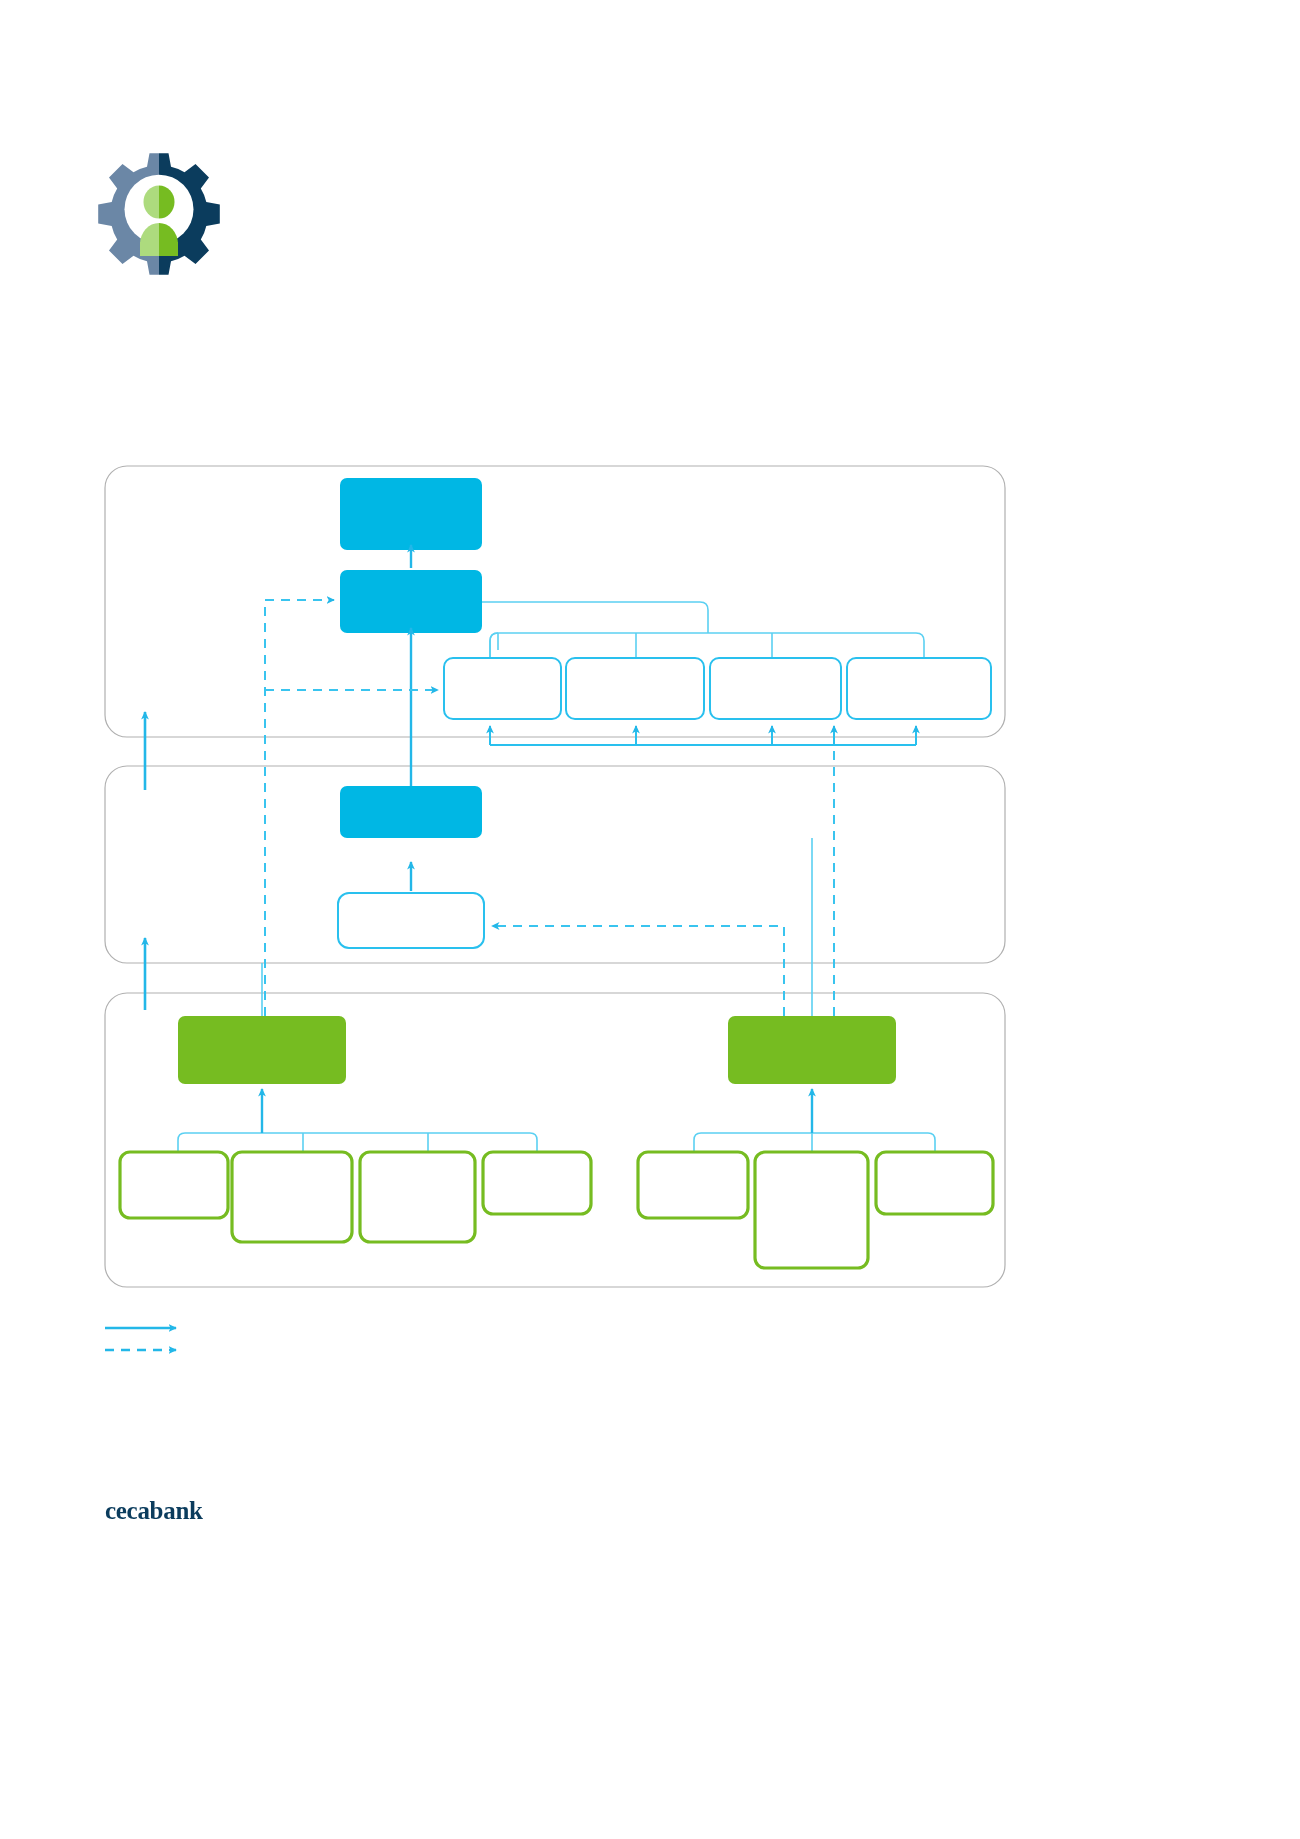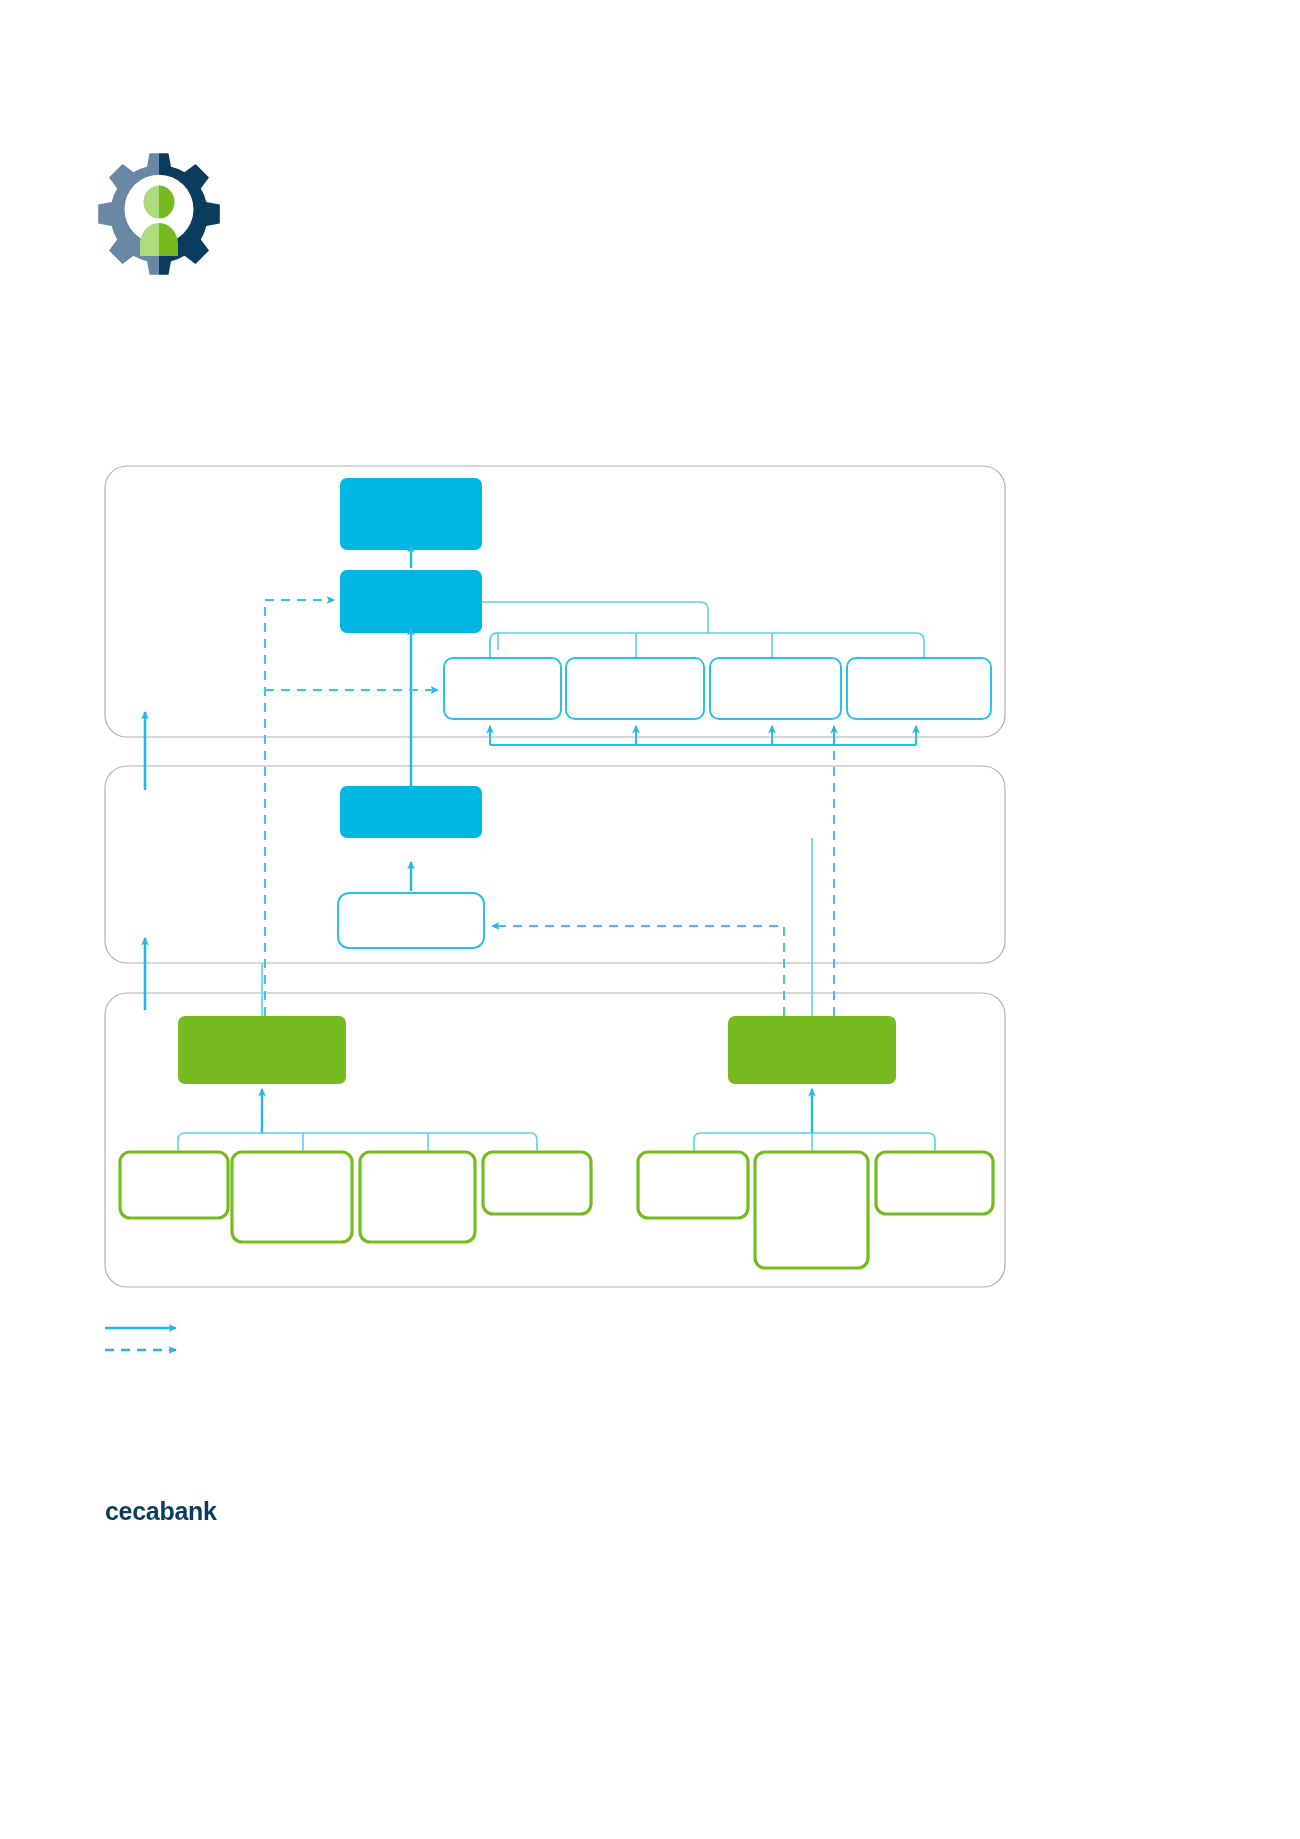--- a/index.html
+++ b/index.html
@@ -1,20 +1,20 @@
 <!DOCTYPE html>
 <html><head>
 <meta charset="utf-8">
 <style>
   html,body{margin:0;padding:0;background:#ffffff;}
   body{width:1300px;height:1839px;position:relative;font-family:"Liberation Sans",sans-serif;overflow:hidden;}
   #canvas{position:absolute;inset:0;width:1300px;height:1839px;}
   .logo-text{
     position:absolute;left:105px;top:1497px;
-    font-family:Liberation Sans, sans-serif;
+    font-family:Liberation Serif, serif;
     font-size:25px;font-weight:700;color:#0b3c5d;letter-spacing:-0.3px;
   }
 </style>
 </head>
 <body>
 
 <svg id="canvas" viewBox="0 0 1300 1839">
   <defs>
     <marker id="ah" markerWidth="9" markerHeight="9" refX="7.5" refY="4.5" orient="auto" markerUnits="userSpaceOnUse">
       <path d="M0,0.6 L8.4,4.5 L0,8.4 L2.2,4.5 Z" fill="#23b7e8"></path>

